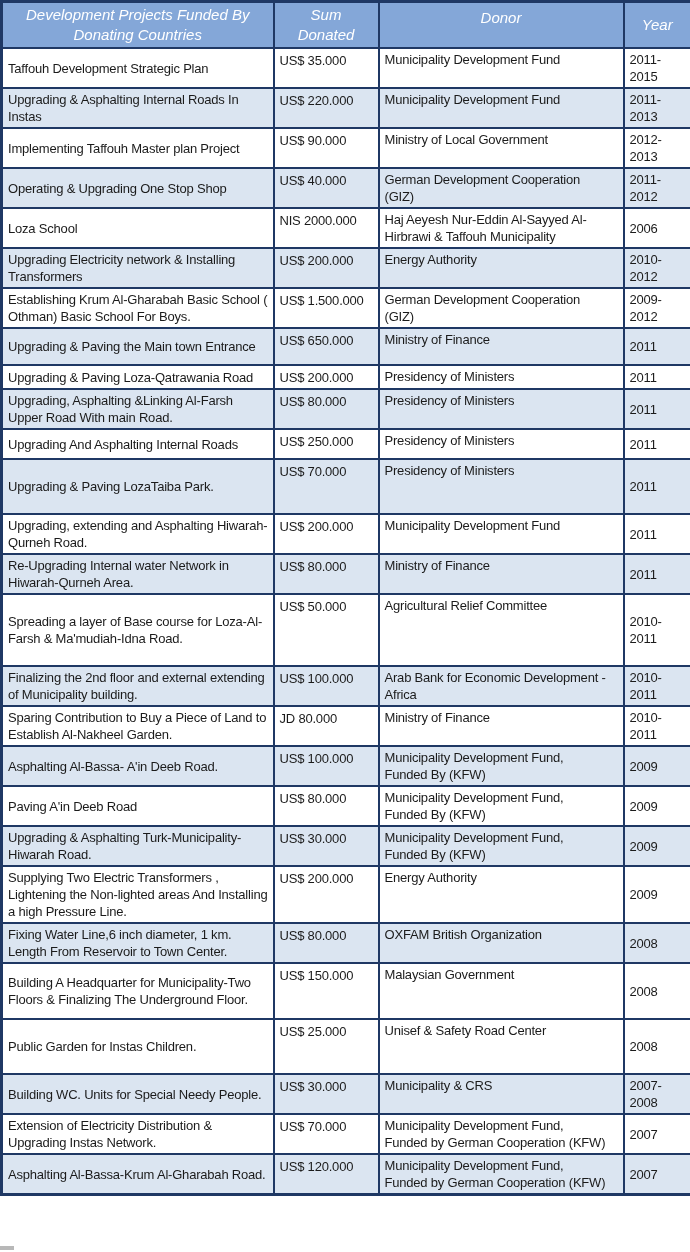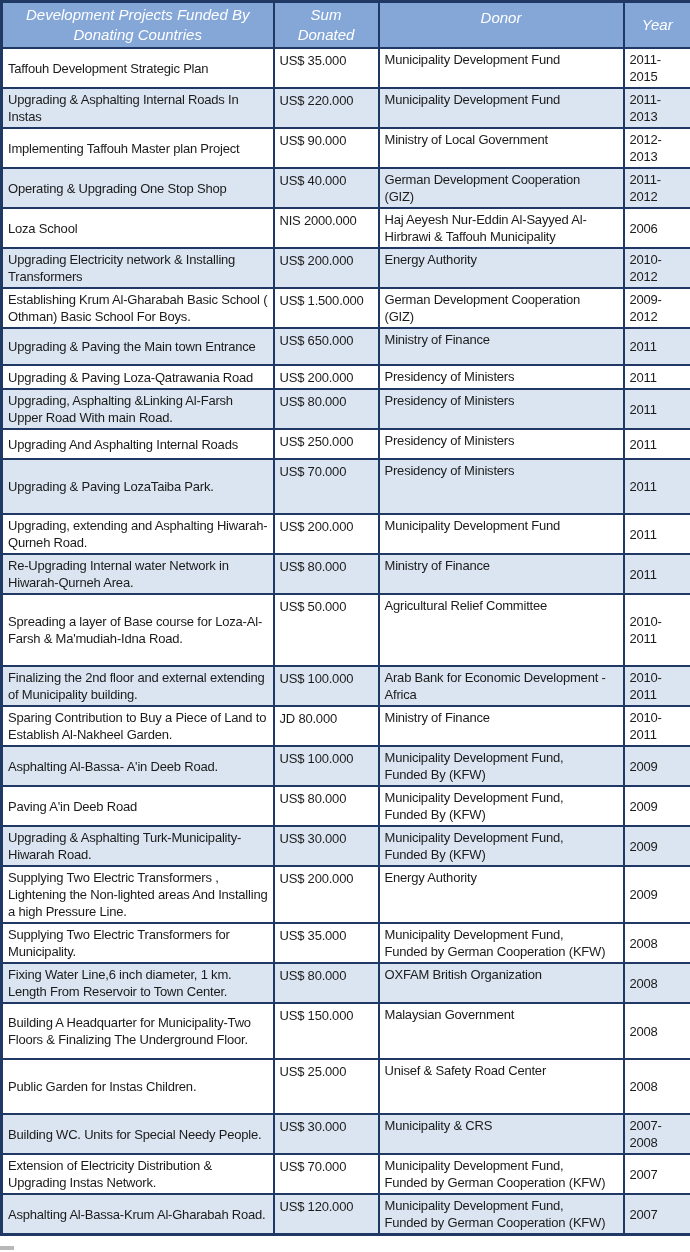--- a/index.html
+++ b/index.html
@@ -226,27 +226,20 @@
         <td class="cell-donor">Municipality Development Fund,
 Funded By (KFW)</td>
         <td class="cell-year">2009</td>
       </tr>
       <tr class="h63">
         <td class="cell-project">Supplying Two Electric Transformers , Lightening the Non-lighted areas And Installing a high Pressure Line.</td>
         <td class="cell-sum">US$ 200.000</td>
         <td class="cell-donor">Energy Authority</td>
         <td class="cell-year">2009</td>
       </tr>
-      <tr>
-        <td class="cell-project">Supplying Two Electric Transformers for Municipality.</td>
-        <td class="cell-sum">US$ 35.000</td>
-        <td class="cell-donor">Municipality Development Fund,
-Funded by German Cooperation (KFW)</td>
-        <td class="cell-year">2008</td>
-      </tr>
       <tr class="alt">
         <td class="cell-project">Fixing  Water Line,6 inch diameter, 1 km. Length From Reservoir to Town Center.</td>
         <td class="cell-sum">US$ 80.000</td>
         <td class="cell-donor">OXFAM British Organization</td>
         <td class="cell-year">2008</td>
       </tr>
       <tr class="h56">
         <td class="cell-project">Building A Headquarter for Municipality-Two Floors &amp; Finalizing The Underground Floor.</td>
         <td class="cell-sum">US$ 150.000</td>
         <td class="cell-donor">Malaysian Government</td>

